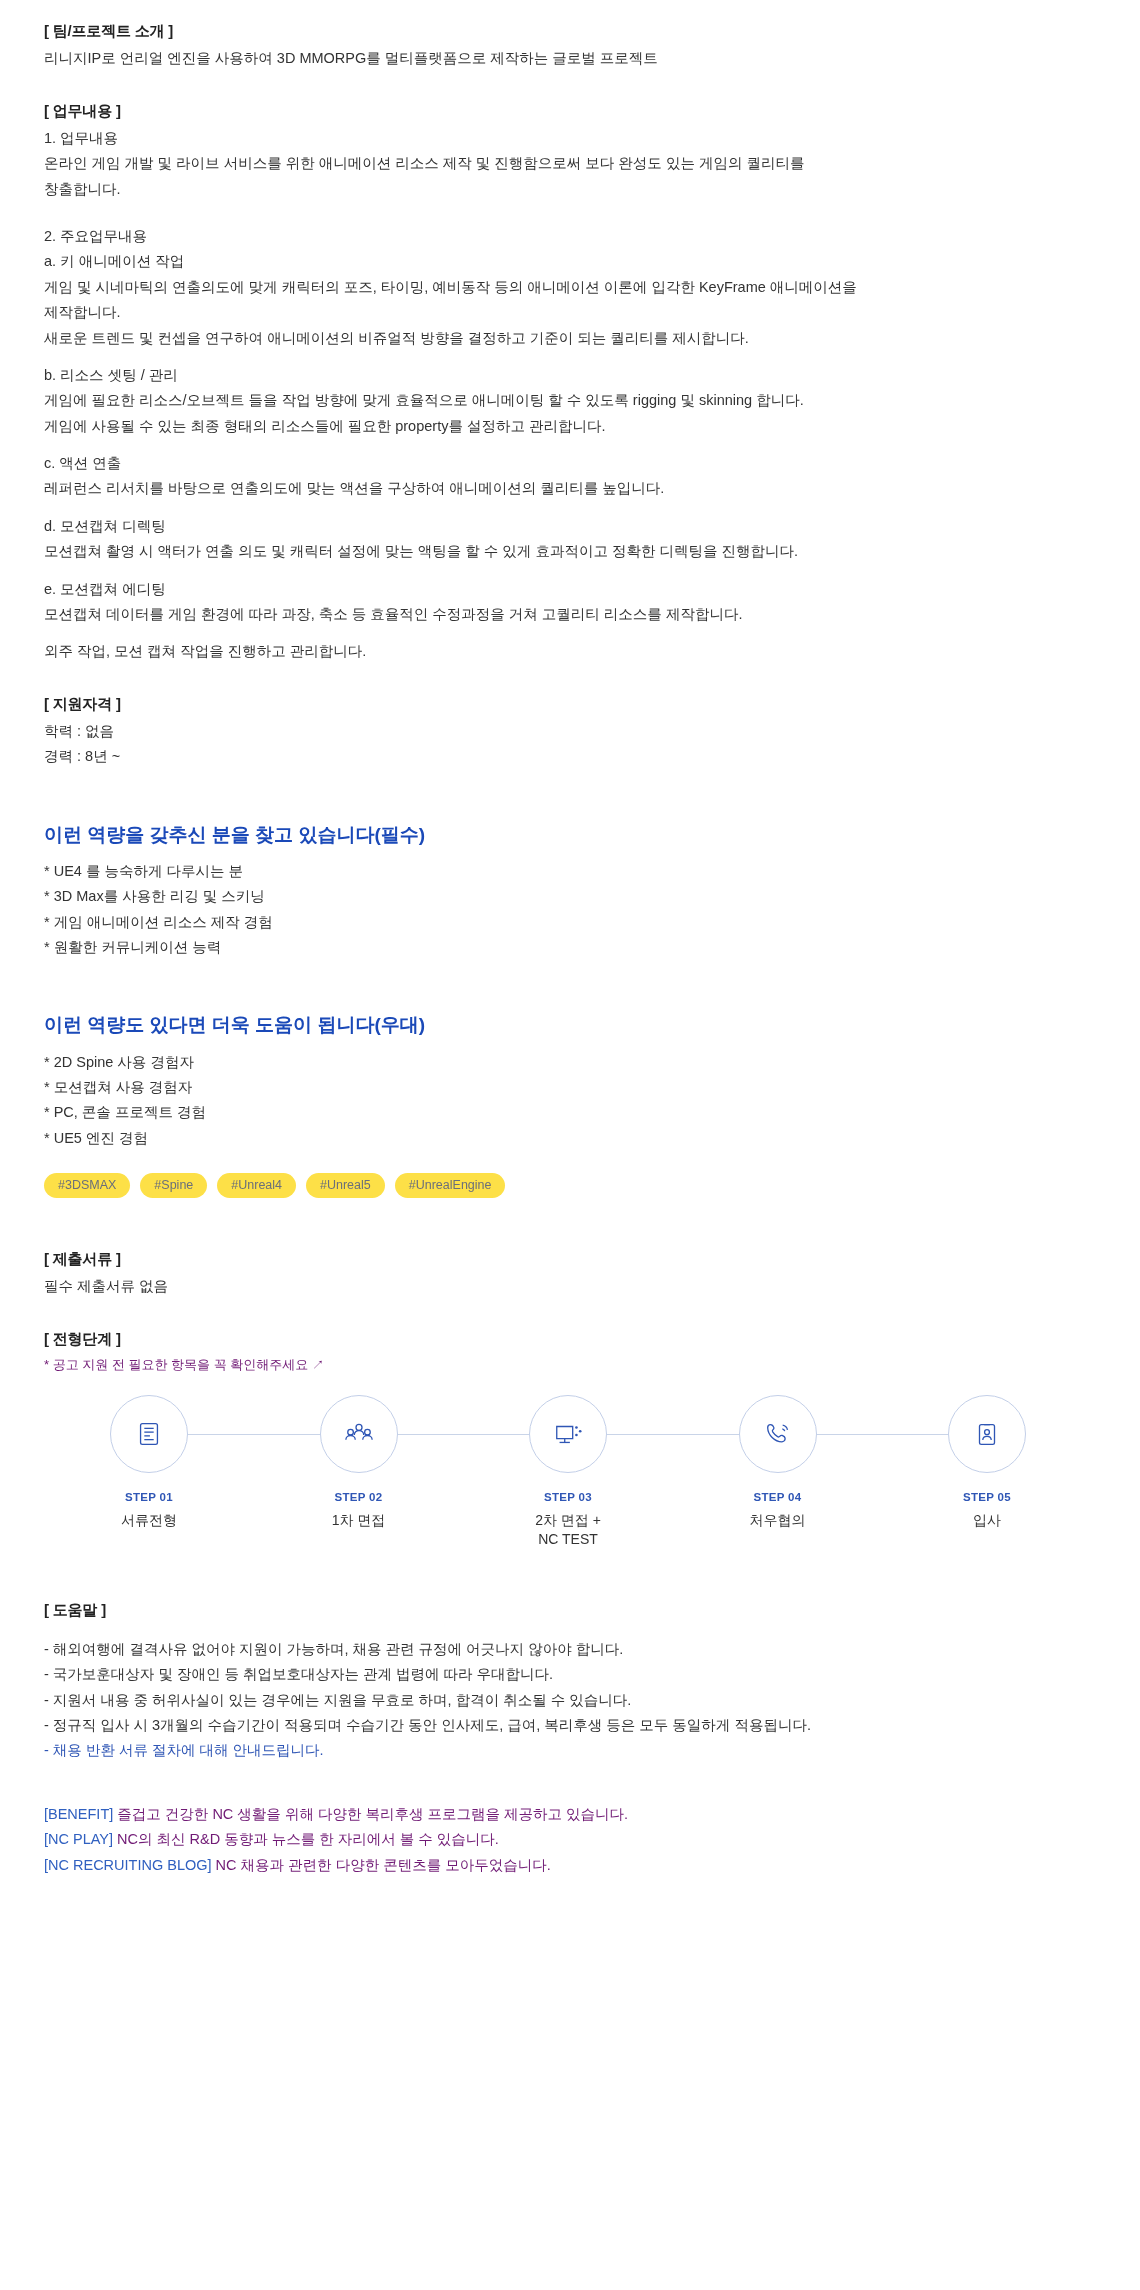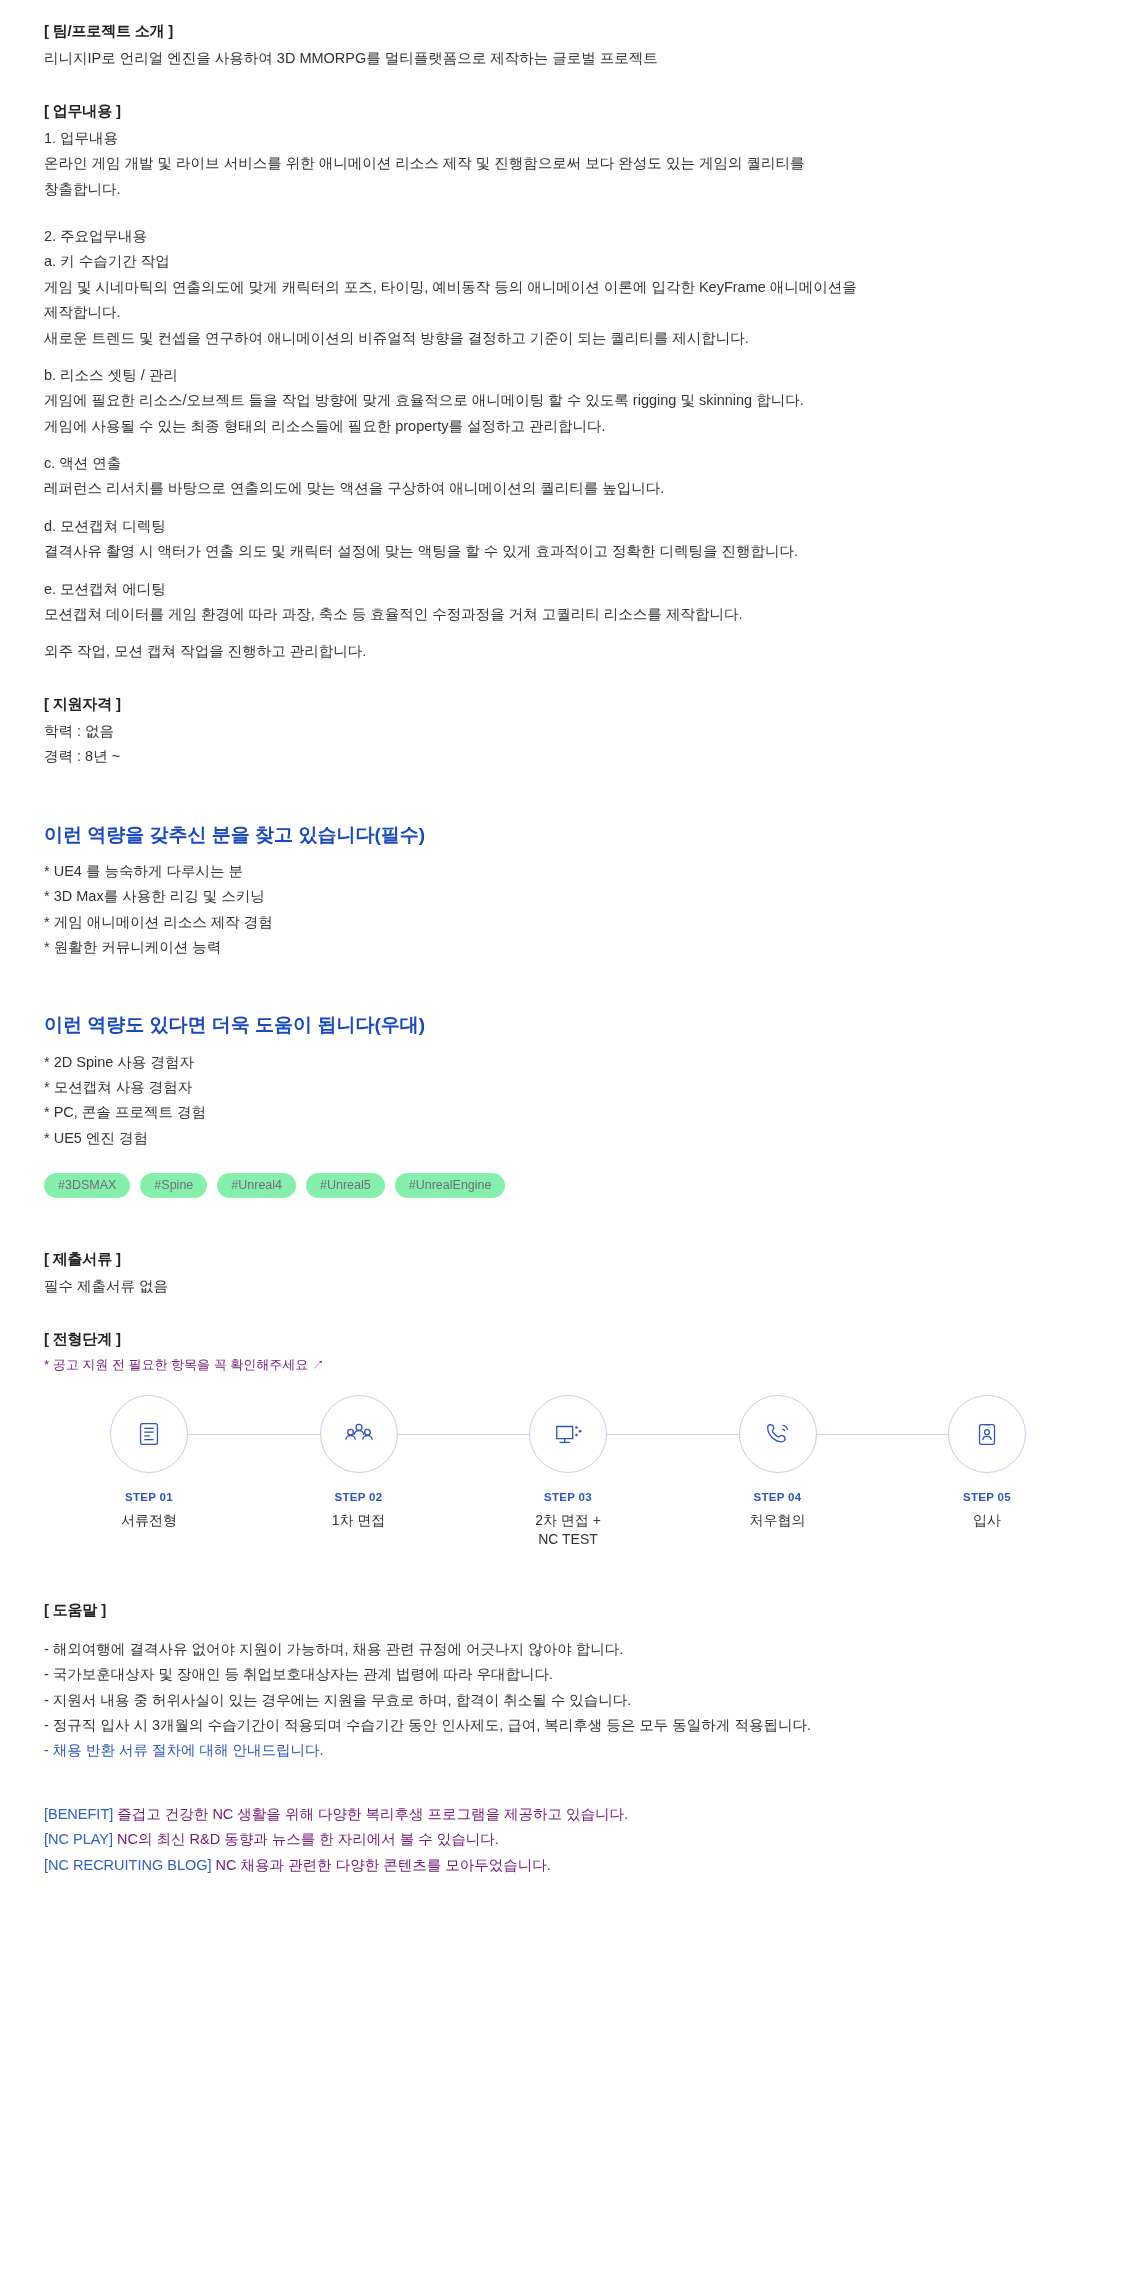--- a/index.html
+++ b/index.html
@@ -37,21 +37,21 @@
     font-size: 19px;
   }
   .bullets p { margin: 0; }
   .tags {
     margin-top: 22px;
     display: flex;
     flex-wrap: wrap;
     gap: 10px;
   }
   .tag {
-    background: #86efac;
+    background: #fde047;
     color: #6b6f7a;
     font-size: 12.5px;
     border-radius: 14px;
     padding: 5px 14px;
     line-height: 1.2;
     white-space: nowrap;
   }
   .notice-link {
     color: #701a75;
     font-size: 13px;
@@ -127,21 +127,21 @@
     <p class="sec-title">[ 업무내용 ]</p>
     <p class="line">1. 업무내용</p>
     <p class="line">온라인 게임 개발 및 라이브 서비스를 위한 애니메이션 리소스 제작 및 진행함으로써 보다 완성도 있는 게임의 퀄리티를</p>
     <p class="line">창출합니다.</p>
 
     <div class="gap-md"></div>
 
     <p class="line">2. 주요업무내용</p>
 
     <div>
-      <p class="line">a. 키 수습기간 작업</p>
+      <p class="line">a. 키 애니메이션 작업</p>
       <p class="line">게임 및 시네마틱의 연출의도에 맞게 캐릭터의 포즈, 타이밍, 예비동작 등의 애니메이션 이론에 입각한 KeyFrame 애니메이션을</p>
       <p class="line">제작합니다.</p>
       <p class="line">새로운 트렌드 및 컨셉을 연구하여 애니메이션의 비쥬얼적 방향을 결정하고 기준이 되는 퀄리티를 제시합니다.</p>
     </div>
     <div class="gap-sm"></div>
 
     <div>
       <p class="line">b. 리소스 셋팅 / 관리</p>
       <p class="line">게임에 필요한 리소스/오브젝트 들을 작업 방향에 맞게 효율적으로 애니메이팅 할 수 있도록 rigging 및 skinning 합니다.</p>
       <p class="line">게임에 사용될 수 있는 최종 형태의 리소스들에 필요한 property를 설정하고 관리합니다.</p>
@@ -149,21 +149,21 @@
     <div class="gap-sm"></div>
 
     <div>
       <p class="line">c. 액션 연출</p>
       <p class="line">레퍼런스 리서치를 바탕으로 연출의도에 맞는 액션을 구상하여 애니메이션의 퀄리티를 높입니다.</p>
     </div>
     <div class="gap-sm"></div>
 
     <div>
       <p class="line">d. 모션캡쳐 디렉팅</p>
-      <p class="line">결격사유 촬영 시 액터가 연출 의도 및 캐릭터 설정에 맞는 액팅을 할 수 있게 효과적이고 정확한 디렉팅을 진행합니다.</p>
+      <p class="line">모션캡쳐 촬영 시 액터가 연출 의도 및 캐릭터 설정에 맞는 액팅을 할 수 있게 효과적이고 정확한 디렉팅을 진행합니다.</p>
     </div>
     <div class="gap-sm"></div>
 
     <div>
       <p class="line">e. 모션캡쳐 에디팅</p>
       <p class="line">모션캡쳐 데이터를 게임 환경에 따라 과장, 축소 등 효율적인 수정과정을 거쳐 고퀄리티 리소스를 제작합니다.</p>
     </div>
     <div class="gap-sm"></div>
 
     <div>

